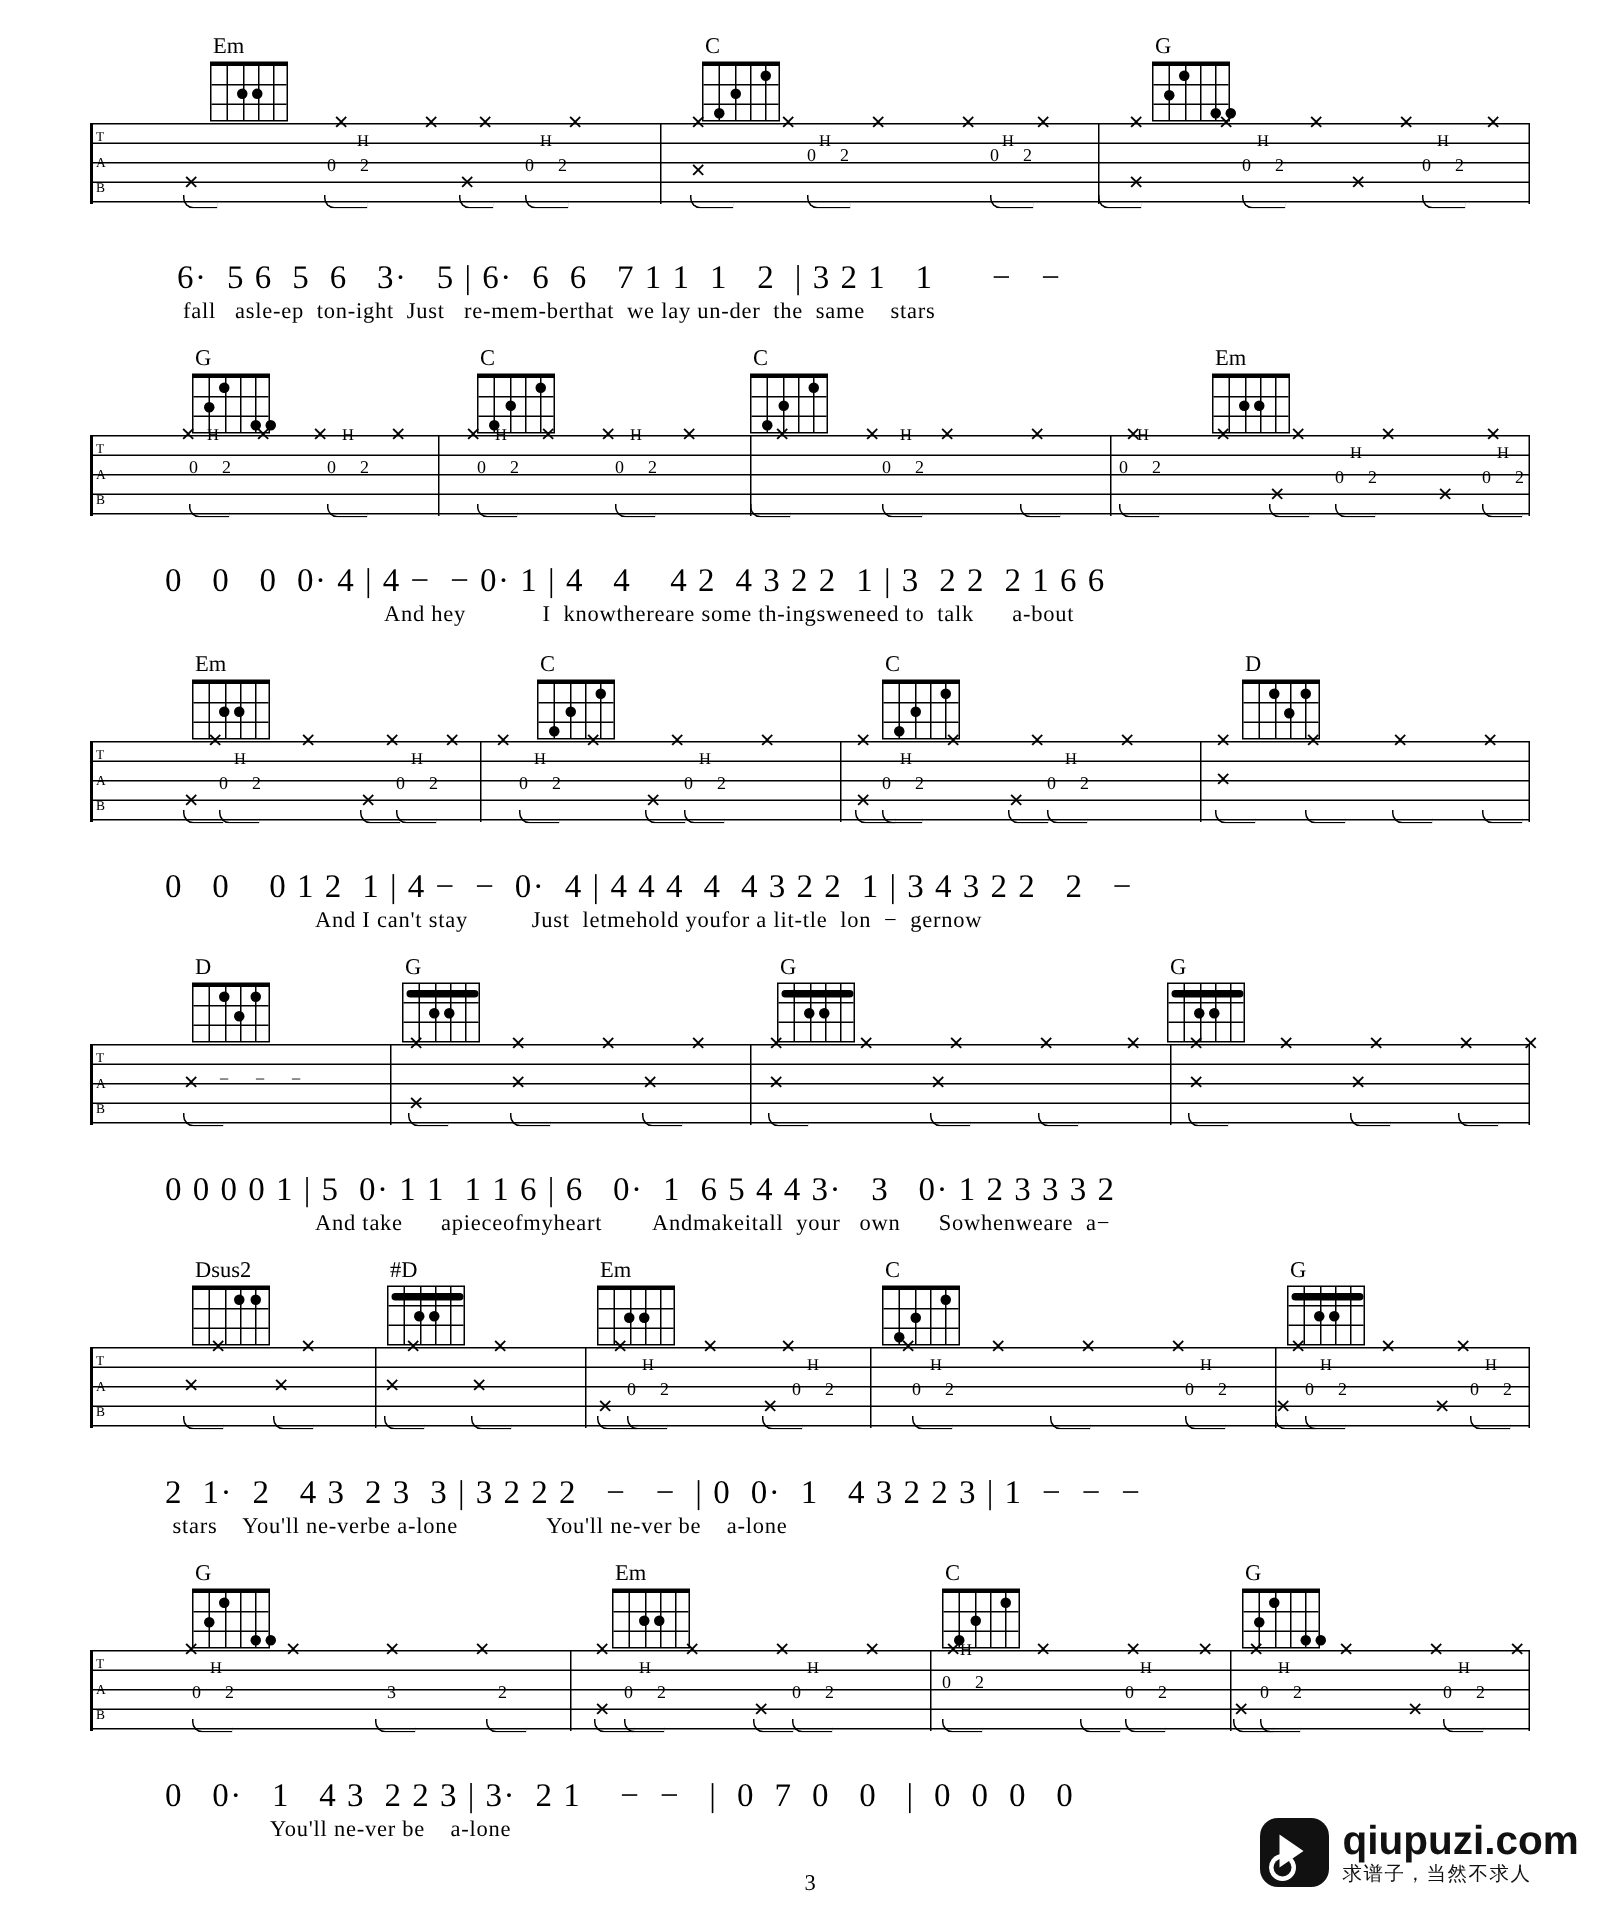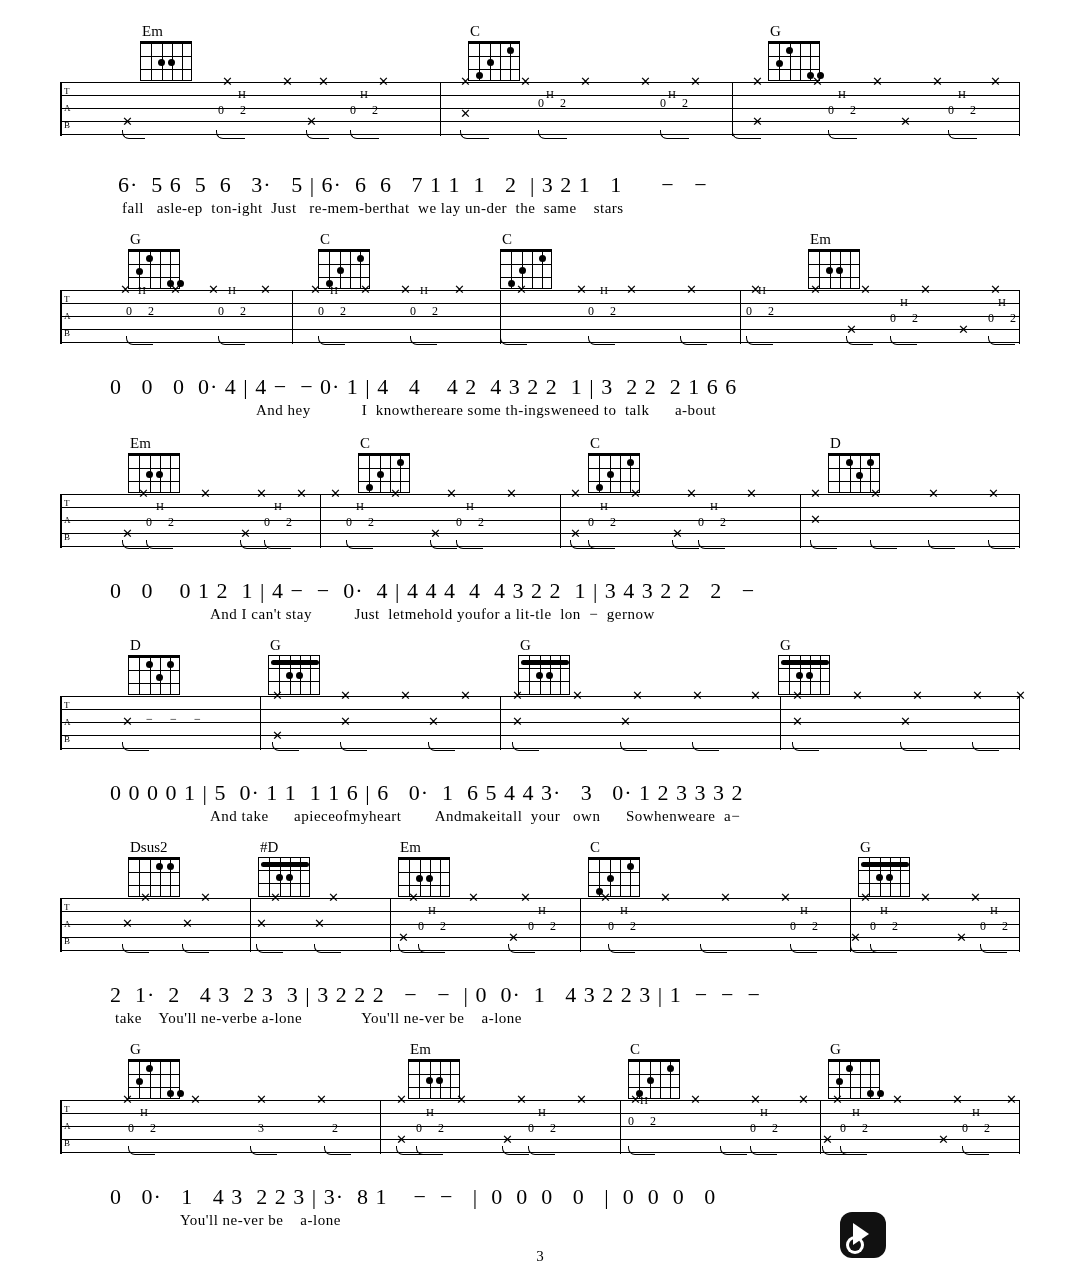--- a/index.html
+++ b/index.html
@@ -693,21 +693,21 @@
       <div class="hook" style="left:448px;top:46px;width:26px;height:8px"></div>
       <div class="hook" style="left:548px;top:46px;width:26px;height:8px"></div>
       <div class="hook" style="left:640px;top:46px;width:26px;height:8px"></div>
       <div class="hook" style="left:730px;top:46px;width:26px;height:8px"></div>
       <div class="hook" style="left:790px;top:46px;width:26px;height:8px"></div>
       <div class="hook" style="left:810px;top:46px;width:26px;height:8px"></div>
       <div class="hook" style="left:920px;top:46px;width:26px;height:8px"></div>
     </div>
 
     <div class="jianpu" style="top:142px;left:50px;font-size:22px;letter-spacing:1px;">2  1·  2   4 3  2 3  3 | 3 2 2 2   −   −  | 0  0·  1   4 3 2 2 3 | 1  −  −  −</div>
-    <div class="lyrics" style="top:170px;left:55px;letter-spacing:0.5px;">take    You'll ne-verbe a-lone              You'll ne-ver be    a-lone</div>
+    <div class="lyrics" style="top:170px;left:55px;letter-spacing:0.5px;">stars    You'll ne-verbe a-lone              You'll ne-ver be    a-lone</div>
   </div>
 
   <div class="system" style="top:1042px;">
 
     <div class="chord" style="left:68px;top:0;">
       <div class="name">G</div>
       <div class="grid">
         <div class="v" style="left:10px"></div>
           <div class="v" style="left:21px"></div>
           <div class="v" style="left:31px"></div>
@@ -830,23 +830,27 @@
       <div class="hook" style="left:442px;top:46px;width:26px;height:8px"></div>
       <div class="hook" style="left:468px;top:46px;width:26px;height:8px"></div>
       <div class="hook" style="left:568px;top:46px;width:26px;height:8px"></div>
       <div class="hook" style="left:660px;top:46px;width:26px;height:8px"></div>
       <div class="hook" style="left:690px;top:46px;width:26px;height:8px"></div>
       <div class="hook" style="left:762px;top:46px;width:26px;height:8px"></div>
       <div class="hook" style="left:780px;top:46px;width:26px;height:8px"></div>
       <div class="hook" style="left:902px;top:46px;width:26px;height:8px"></div>
     </div>
 
-    <div class="jianpu" style="top:142px;left:50px;font-size:22px;letter-spacing:1px;">0   0·   1   4 3  2 2 3 | 3·  8 1    −  −   |  0  0  0   0   |  0  0  0   0</div>
+    <div class="jianpu" style="top:142px;left:50px;font-size:22px;letter-spacing:1px;">0   0·   1   4 3  2 2 3 | 3·  2 1    −  −   |  0  7  0   0   |  0  0  0   0</div>
     <div class="lyrics" style="top:170px;left:120px;letter-spacing:0.5px;">You'll ne-ver be    a-lone</div>
   </div>
 
   <div class="pageno" style="top:1248px;">3</div>
 
   <div class="logo" style="left:840px;top:1212px;">
     <div class="mark"></div>
+    <div>
+      <div class="txt1">qiupuzi.com</div>
+      <div class="txt2">求谱子，当然不求人</div>
+    </div>
   </div>
 
 </div>
 
 </body></html>

